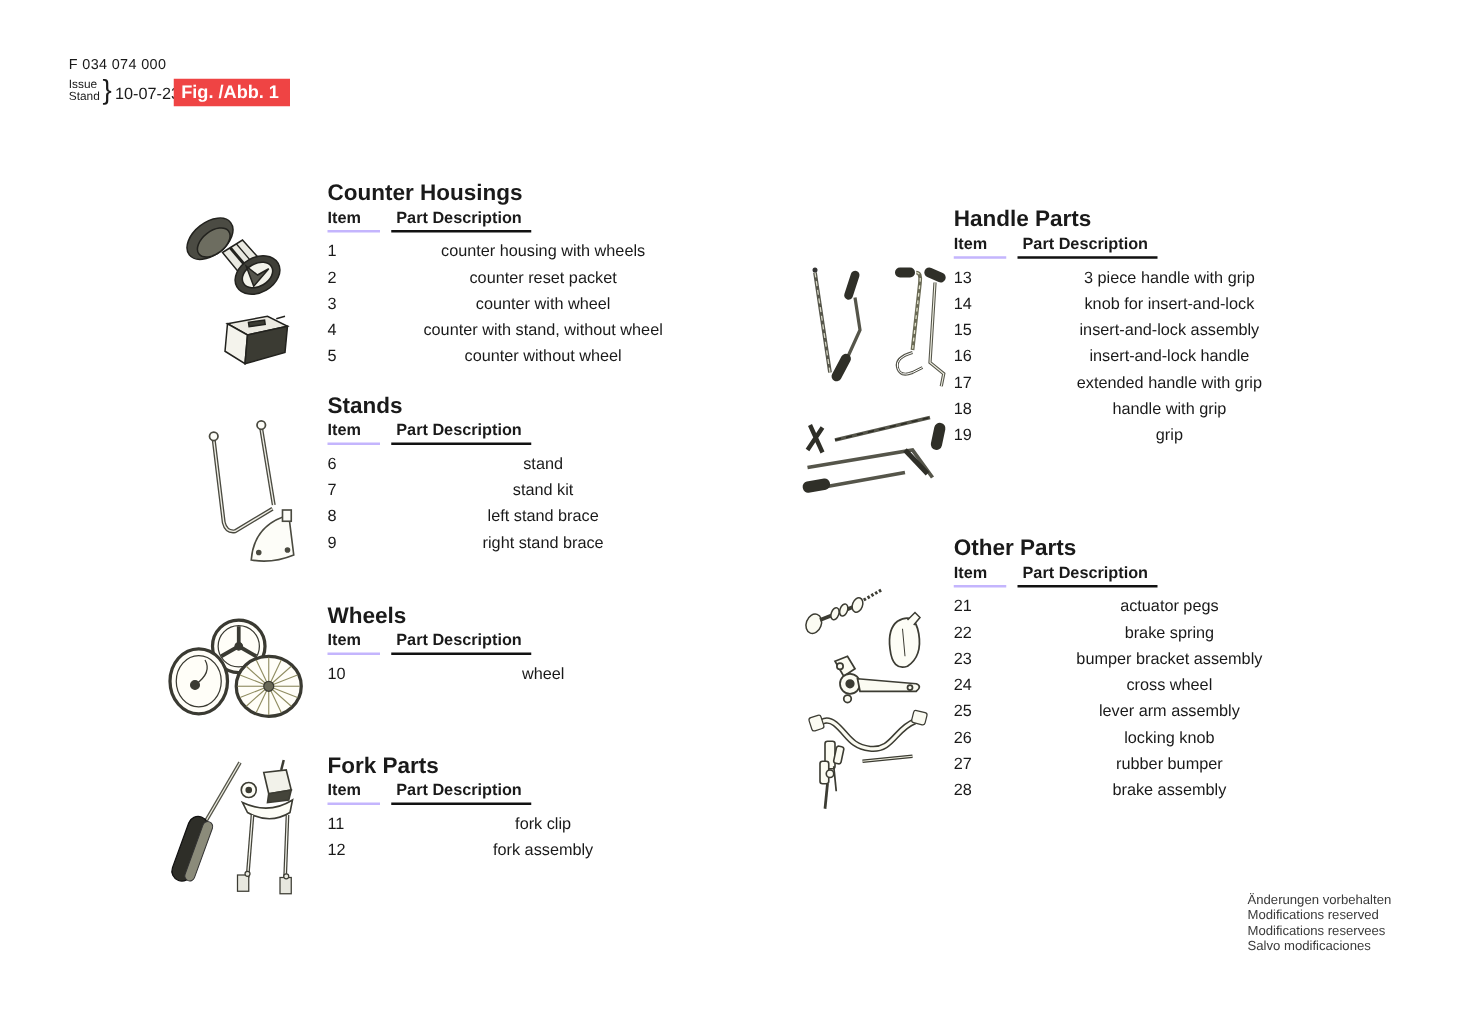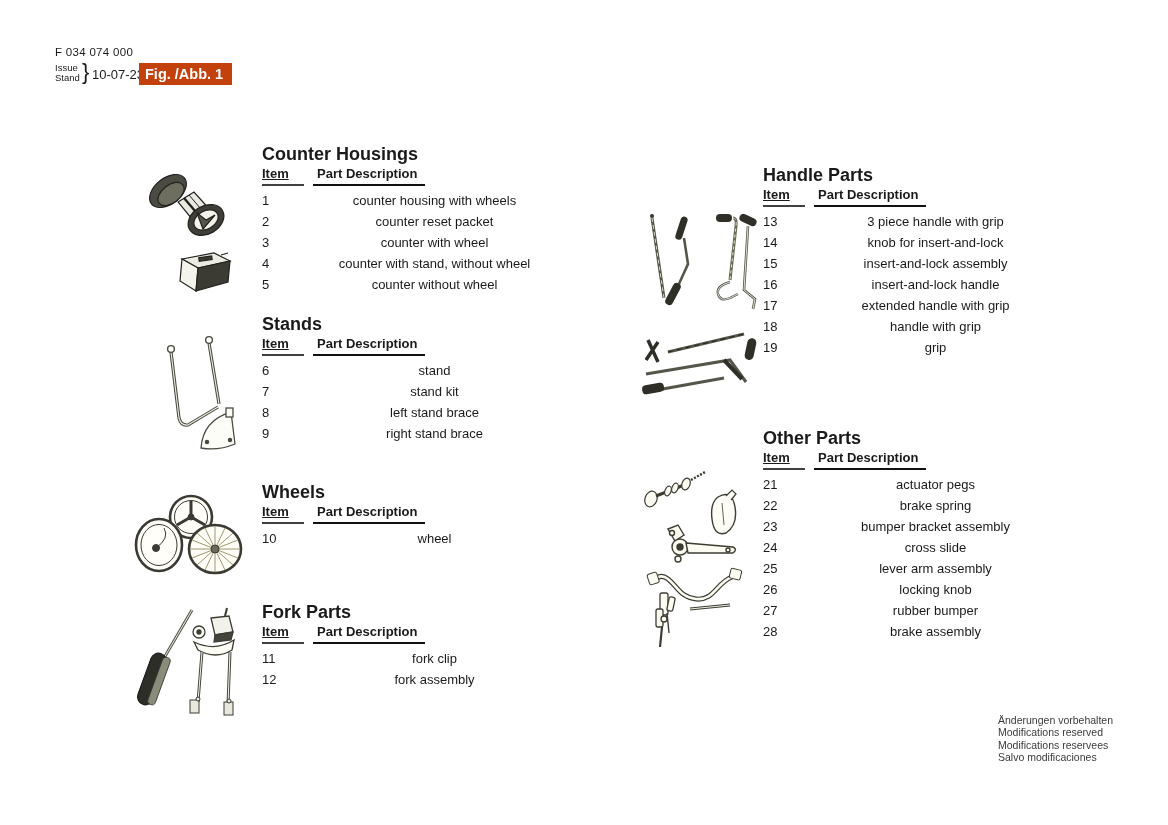--- a/index.html
+++ b/index.html
@@ -10,30 +10,30 @@
   .abs { position:absolute; }
 
   
   .part-number { left:55px; top:46px; font-size:11.5px; letter-spacing:0.3px; }
   .issue-block { left:55px; top:61px; width:90px; height:26px; }
   .issue-word  { position:absolute; font-size:9.5px; line-height:10px; left:0; }
   .issue-word.w1 { top:2px; } .issue-word.w2 { top:12px; }
   .issue-brace { position:absolute; left:27px; top:-2px; font-size:22px; font-weight:400; }
   .issue-date  { position:absolute; left:37px; top:6px; font-size:13px; }
   .fig-box {
-    left:139px; top:63px; width:93px; height:22px; background:#c2410c;
+    left:139px; top:63px; width:93px; height:22px; background:#ef4444;
     color:#fff; font-size:14.5px; font-weight:bold;
     display:flex; align-items:center; padding-left:6px; box-sizing:border-box;
   }
 
   
   .section { position:absolute; width:290px; }
   .sec-title { font-size:18px; font-weight:bold; line-height:16px; margin-bottom:5px; }
   .col-header { display:flex; font-size:13px; font-weight:bold; line-height:14px; margin-bottom:4px; }
-  .hdr-item { width:42px; border-bottom:2px solid #404040; padding-bottom:2px; margin-right:13px;text-decoration:underline; }
+  .hdr-item { width:42px; border-bottom:2px solid #c4b5fd; padding-bottom:2px; margin-right:13px; }
   .hdr-desc { border-bottom:2px solid #111; padding-bottom:3px; margin-left:-4px; padding-left:4px; padding-right:8px; }
   .rows .row { display:flex; font-size:13px; line-height:21px; }
   .rows .cell-item { width:55px; }
   .rows .cell-desc { flex:1;text-align:center; }
 
   
   .illus { position:absolute; }
   .illus svg { overflow:visible; display:block; }
 
   
@@ -374,21 +374,21 @@
       <div class="row">
         <span class="cell-item">22</span>
         <span class="cell-desc">brake spring</span>
       </div>
       <div class="row">
         <span class="cell-item">23</span>
         <span class="cell-desc">bumper bracket assembly</span>
       </div>
       <div class="row">
         <span class="cell-item">24</span>
-        <span class="cell-desc">cross slide</span>
+        <span class="cell-desc">cross wheel</span>
       </div>
       <div class="row">
         <span class="cell-item">25</span>
         <span class="cell-desc">lever arm assembly</span>
       </div>
       <div class="row">
         <span class="cell-item">26</span>
         <span class="cell-desc">locking knob</span>
       </div>
       <div class="row">

